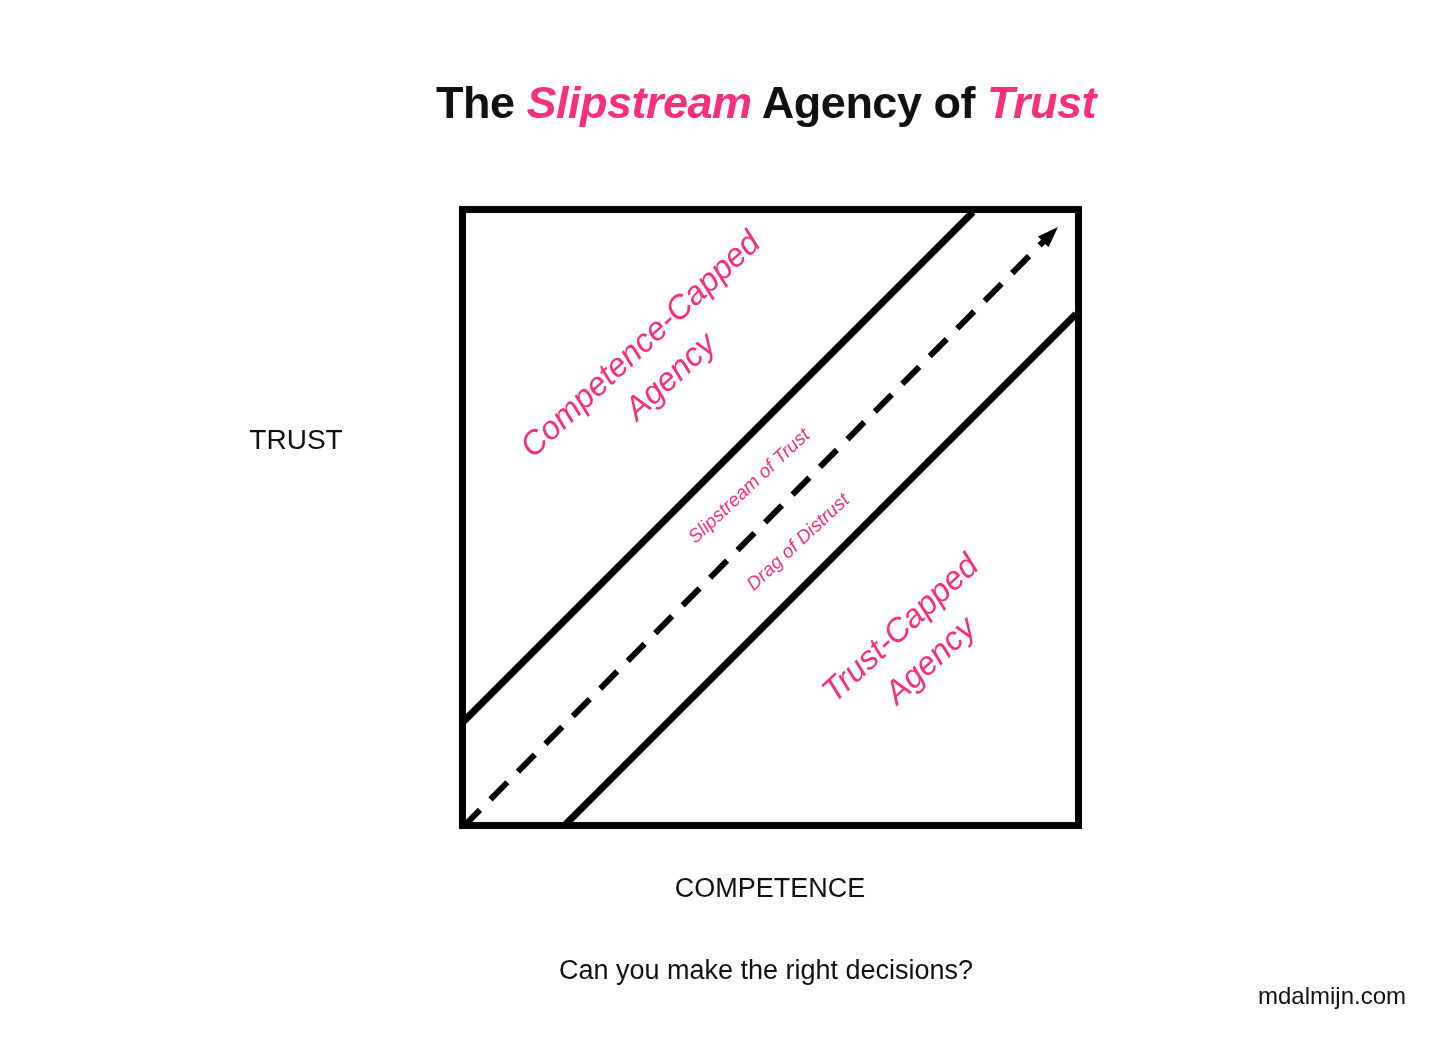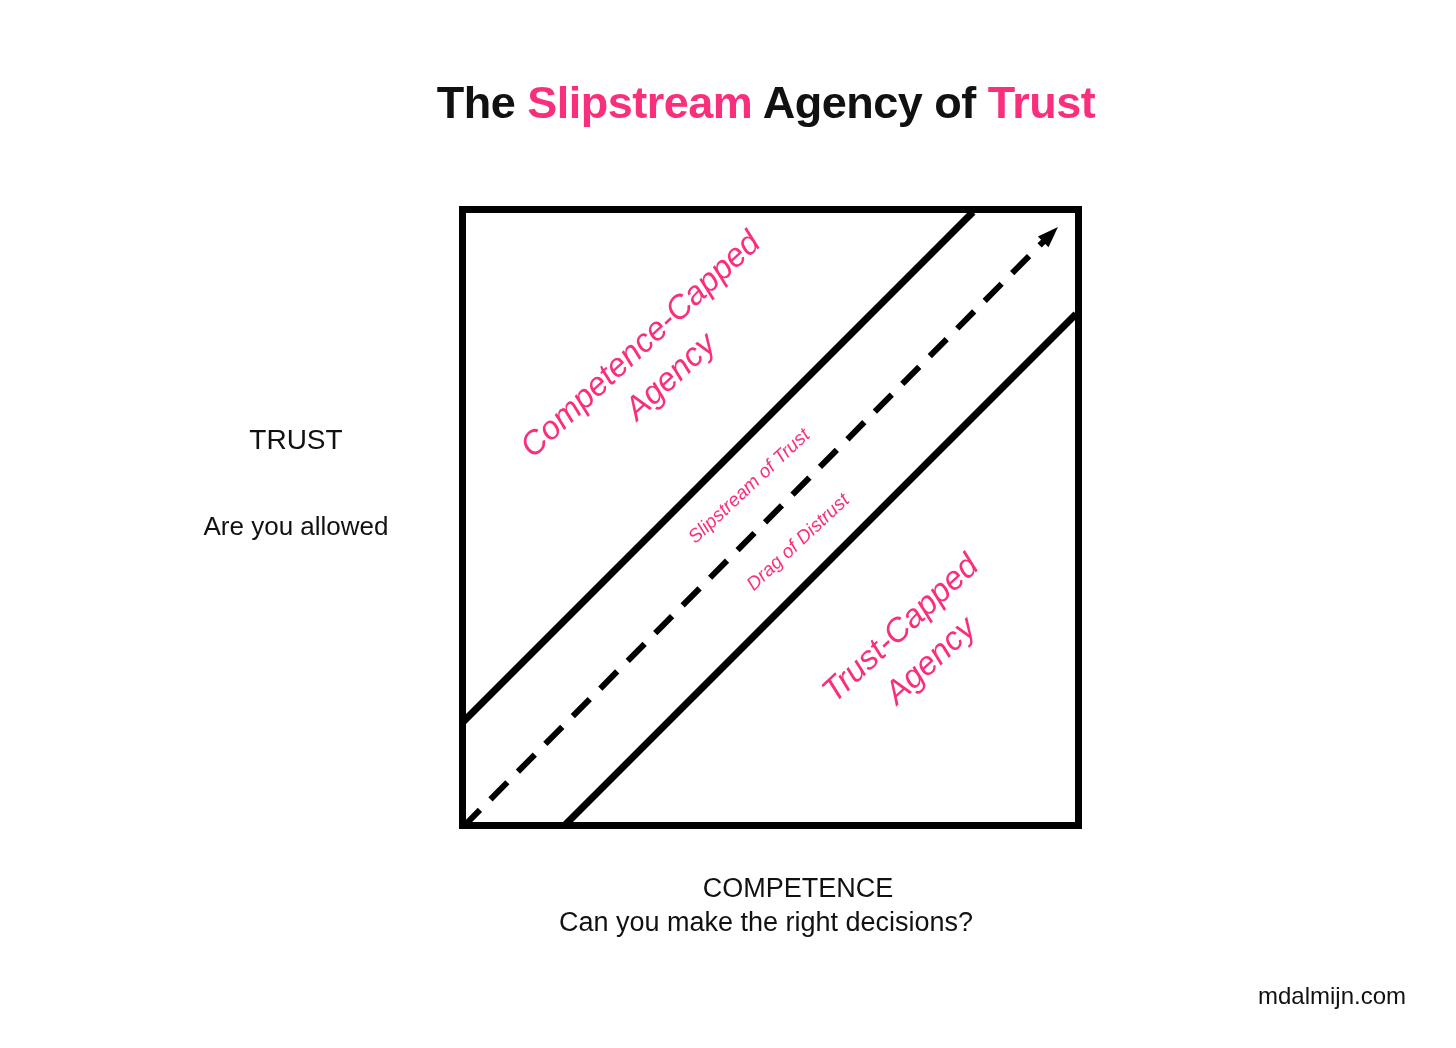--- a/index.html
+++ b/index.html
@@ -10,21 +10,21 @@
   html,body{width:1456px;height:1048px;background:#ffffff;overflow:hidden;
     font-family:"Liberation Sans",sans-serif;color:var(--ink);}
   .canvas{position:relative;width:1456px;height:1048px;background:#ffffff;}
 
   
   .title{
     position:absolute;left:766px;top:76px;transform:translateX(-50%);
     white-space:nowrap;font-size:45px;font-weight:700;letter-spacing:-0.5px;
     line-height:1.2;color:var(--ink);
   }
-  .title .pink{color:var(--pink);}
+  .title .pink{color:var(--pink);font-style:italic;}
 
   
   .trust-block{
     position:absolute;left:296px;top:424px;transform:translateX(-50%);
     text-align:center;white-space:nowrap;
   }
   .trust-label{font-size:28px;line-height:32px;}
   .trust-question{margin-top:50px;font-size:26px;line-height:40px;}
 
   
@@ -43,24 +43,24 @@
     position:absolute;transform:translate(-50%,-50%) rotate(-43deg);
     color:var(--pink);font-style:italic;white-space:nowrap;
     font-size:19px;line-height:22px;
   }
   .flow-label.slipstream{left:749px;top:486px;}
   .flow-label.drag{left:798px;top:542px;}
 
   
   .competence-label{
     position:absolute;left:770px;top:872px;transform:translateX(-50%);
-    white-space:nowrap;font-size:27px;line-height:32px;margin-left:28px;
+    white-space:nowrap;font-size:27px;line-height:32px;
   }
   .competence-question{
-    position:absolute;left:766px;top:906px;transform:translateX(-50%);
+    position:absolute;left:766px;top:954px;transform:translateX(-50%);
     white-space:nowrap;font-size:27px;line-height:32px;
   }
 
   
   .watermark{
     position:absolute;right:50px;top:982px;font-size:24px;line-height:28px;
     white-space:nowrap;
   }
 
   .stroke-line{stroke:#000000;fill:none;}
@@ -68,21 +68,20 @@
 </head>
 <body>
 
 <div class="canvas">
 
   <h1 class="title"><span>The </span><span class="pink">Slipstream</span><span> Agency of </span><span class="pink">Trust</span></h1>
 
   <div class="trust-block">
     <div class="trust-label">TRUST</div>
     <div class="trust-question">
-      <div>Are you allowed</div>
     </div>
   </div>
 
   <svg class="matrix-svg" width="623" height="623" viewBox="0 0 623 623">
     <rect class="stroke-line" x="3.5" y="3.5" width="616" height="616" stroke-width="7"></rect>
     <line class="stroke-line" x1="3" y1="517" x2="514" y2="6" stroke-width="7"></line>
     <line class="stroke-line" x1="4" y1="621" x2="585" y2="35" stroke-width="6" stroke-dasharray="24 15"></line>
     <polygon points="599,21 589.5,41.2 578.9,30.6" fill="#000000"></polygon>
     <line class="stroke-line" x1="103" y1="622" x2="617" y2="108" stroke-width="7"></line>
   </svg>

